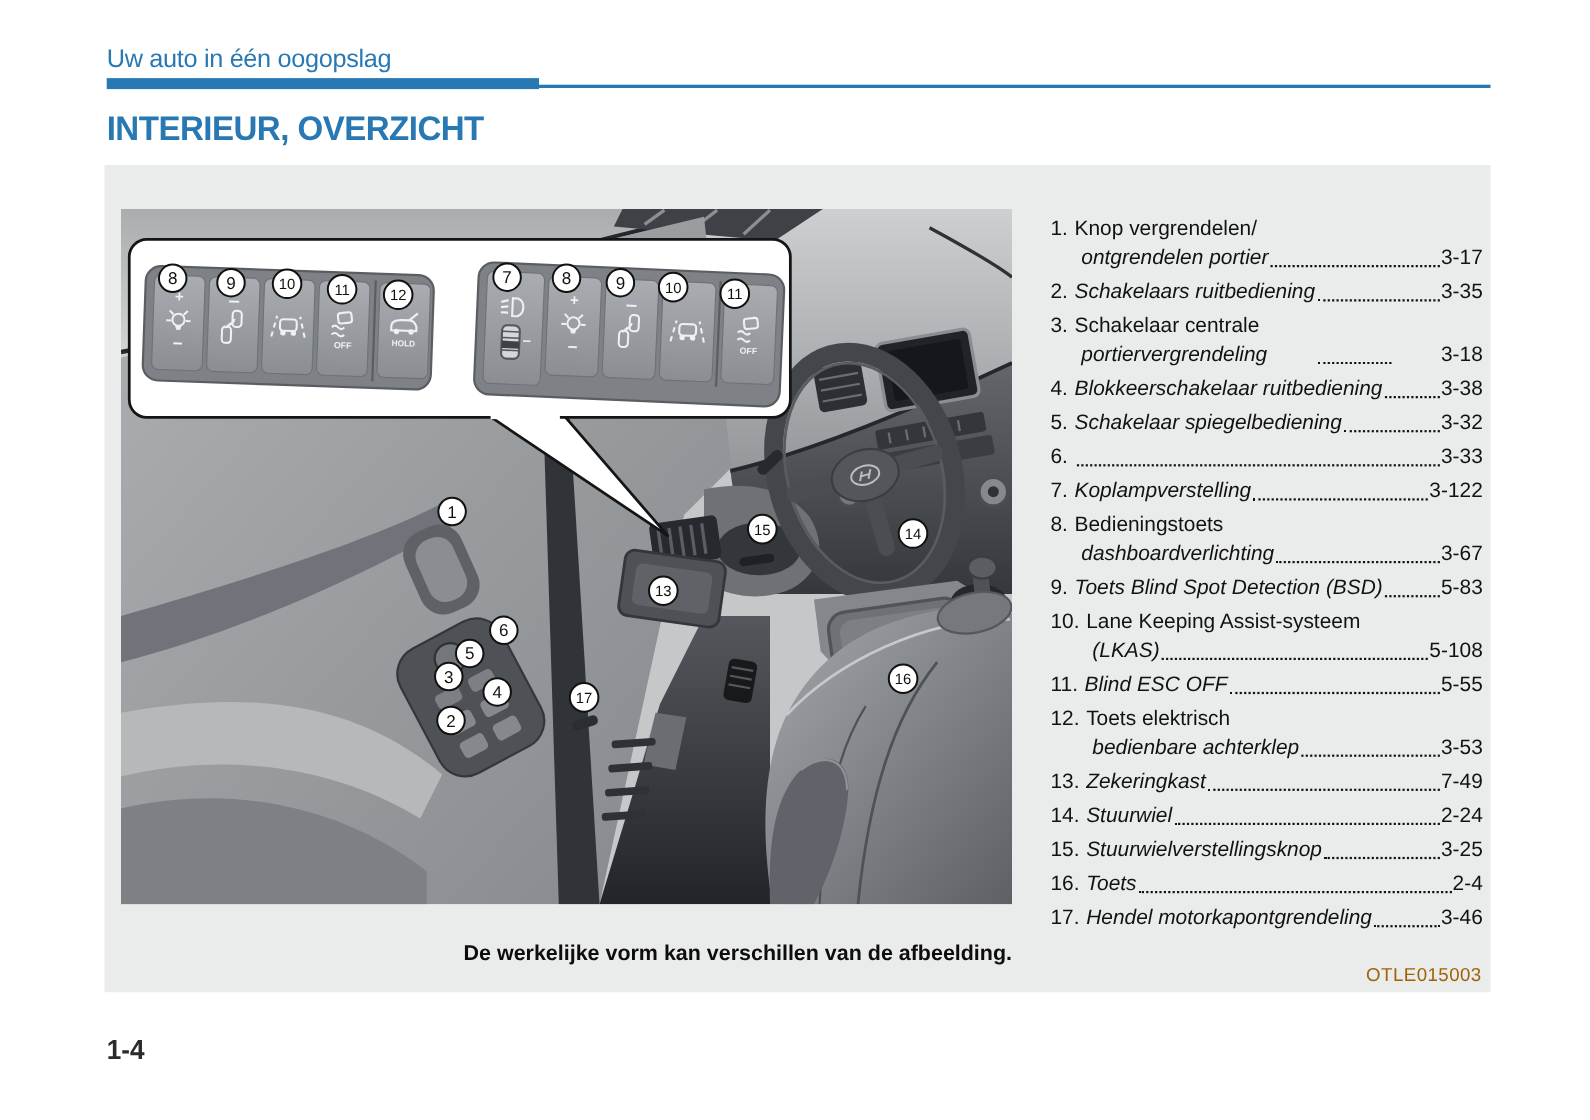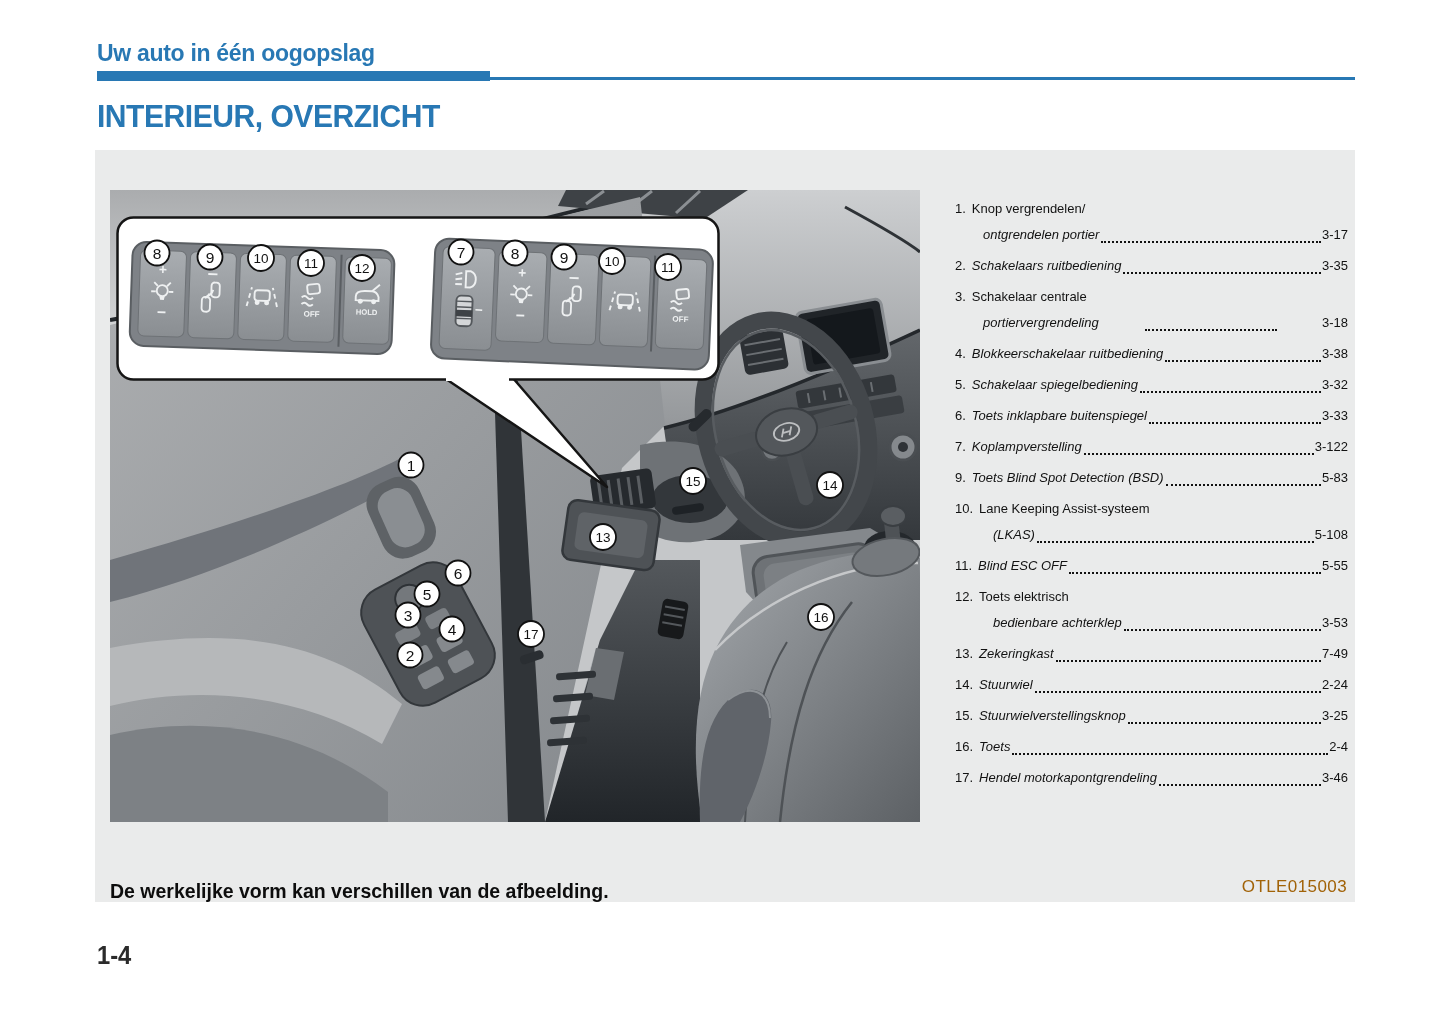--- a/index.html
+++ b/index.html
@@ -1,35 +1,35 @@
 <!DOCTYPE html>
 <html><head>
 <meta charset="utf-8">
 <style>
   html,body{margin:0;padding:0;background:#ffffff;}
   .page{position:relative;width:1445px;height:1018px;background:#fff;overflow:hidden;
         font-family:"Liberation Sans",sans-serif;}
 
   
-  .breadcrumb{position:absolute;left:97px;top:40px;font-size:23px;font-weight:700;
+  .breadcrumb{position:absolute;left:97px;top:40px;font-size:23px;font-weight:400;
               letter-spacing:-0.3px;color:#2878b4;}
   .bar-thick{position:absolute;left:97px;top:71px;width:393px;height:10px;background:#2878b4;}
   .bar-thin{position:absolute;left:490px;top:77px;width:865px;height:3px;background:#2878b4;}
   .page-title{position:absolute;left:97px;top:99px;font-size:31px;font-weight:700;
               letter-spacing:-0.5px;color:#2878b4;transform:scaleX(.97);transform-origin:left;}
 
   
   .figure-panel{position:absolute;left:95px;top:150px;width:1260px;height:752px;background:#eaebeb;}
   .illustration{position:absolute;left:110px;top:190px;width:810px;height:632px;}
-  .caption{position:absolute;left:110px;top:880px;width:810px;text-align:left;
+  .caption{position:absolute;left:110px;top:856px;width:810px;text-align:right;
            font-size:19.5px;font-weight:700;color:#0d0d0d;}
   .figure-code{position:absolute;right:98px;top:877px;font-size:17px;color:#a16207;letter-spacing:.4px;}
 
   
-  .toc{position:absolute;left:955px;top:196px;width:393px;font-size:13px;line-height:26px;color:#121212;}
+  .toc{position:absolute;left:955px;top:196px;width:393px;font-size:19px;line-height:26px;color:#121212;}
   .toc-item{margin-bottom:5px;}
   .toc-num{margin-right:6px;}
   .leader{display:flex;align-items:baseline;}
   .toc-text{white-space:nowrap;font-style:italic;}
   .dots{flex:1 1 auto;min-width:10px;margin:0 1px 0 2px;border-bottom:2.4px dotted #121212;
         height:0;align-self:flex-end;margin-bottom:5px;}
   .toc-page{white-space:nowrap;}
 
   .page-number{position:absolute;left:97px;top:941px;font-size:25px;font-weight:700;color:#2b2b2b;
                transform:scaleX(.95);transform-origin:left;}
@@ -360,31 +360,38 @@
         <div class="toc-row leader">
           <span class="toc-num">5.</span>
           <span class="toc-text">Schakelaar spiegelbediening</span>
           <span class="dots"></span>
           <span class="toc-page">3-32</span>
         </div>
       </div>
       <div class="toc-item">
         <div class="toc-row leader">
           <span class="toc-num">6.</span>
-          <span class="toc-text">Toets inklapbare buitenspiegel</span>
           <span class="dots"></span>
           <span class="toc-page">3-33</span>
         </div>
       </div>
       <div class="toc-item">
         <div class="toc-row leader">
           <span class="toc-num">7.</span>
           <span class="toc-text">Koplampverstelling</span>
           <span class="dots"></span>
           <span class="toc-page">3-122</span>
+        </div>
+      </div>
+      <div class="toc-item">
+        <div class="toc-row"><span class="toc-num">8.</span>Bedieningstoets</div>
+        <div class="toc-row leader" style="padding-left: 28px;">
+          <span class="toc-text">dashboardverlichting</span>
+          <span class="dots"></span>
+          <span class="toc-page">3-67</span>
         </div>
       </div>
       <div class="toc-item">
         <div class="toc-row leader">
           <span class="toc-num">9.</span>
           <span class="toc-text">Toets Blind Spot Detection (BSD)</span>
           <span class="dots"></span>
           <span class="toc-page">5-83</span>
         </div>
       </div>

